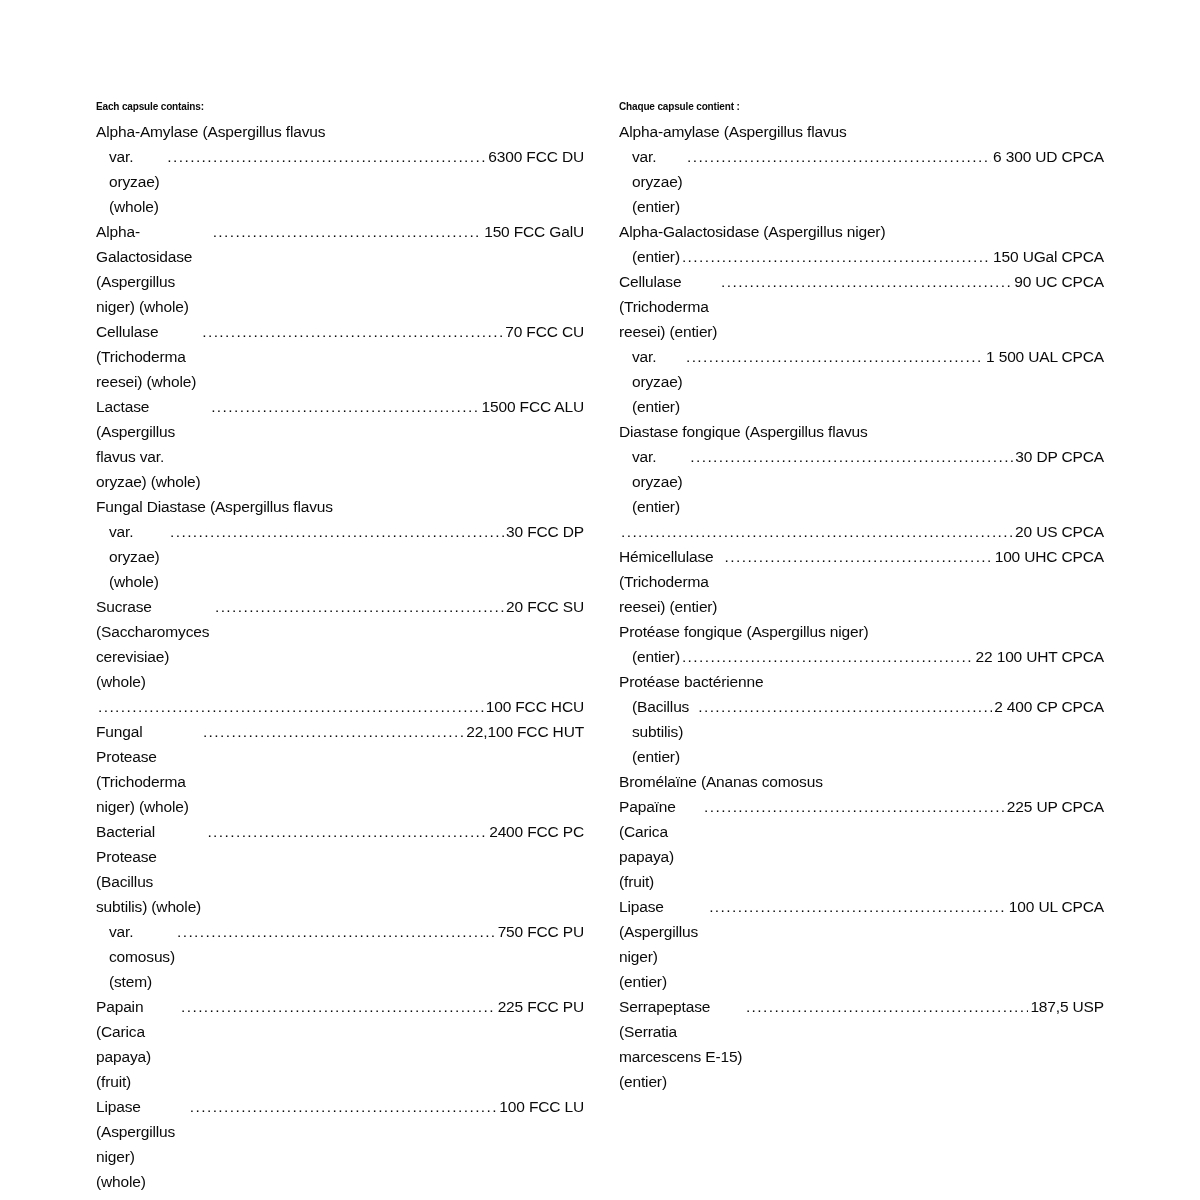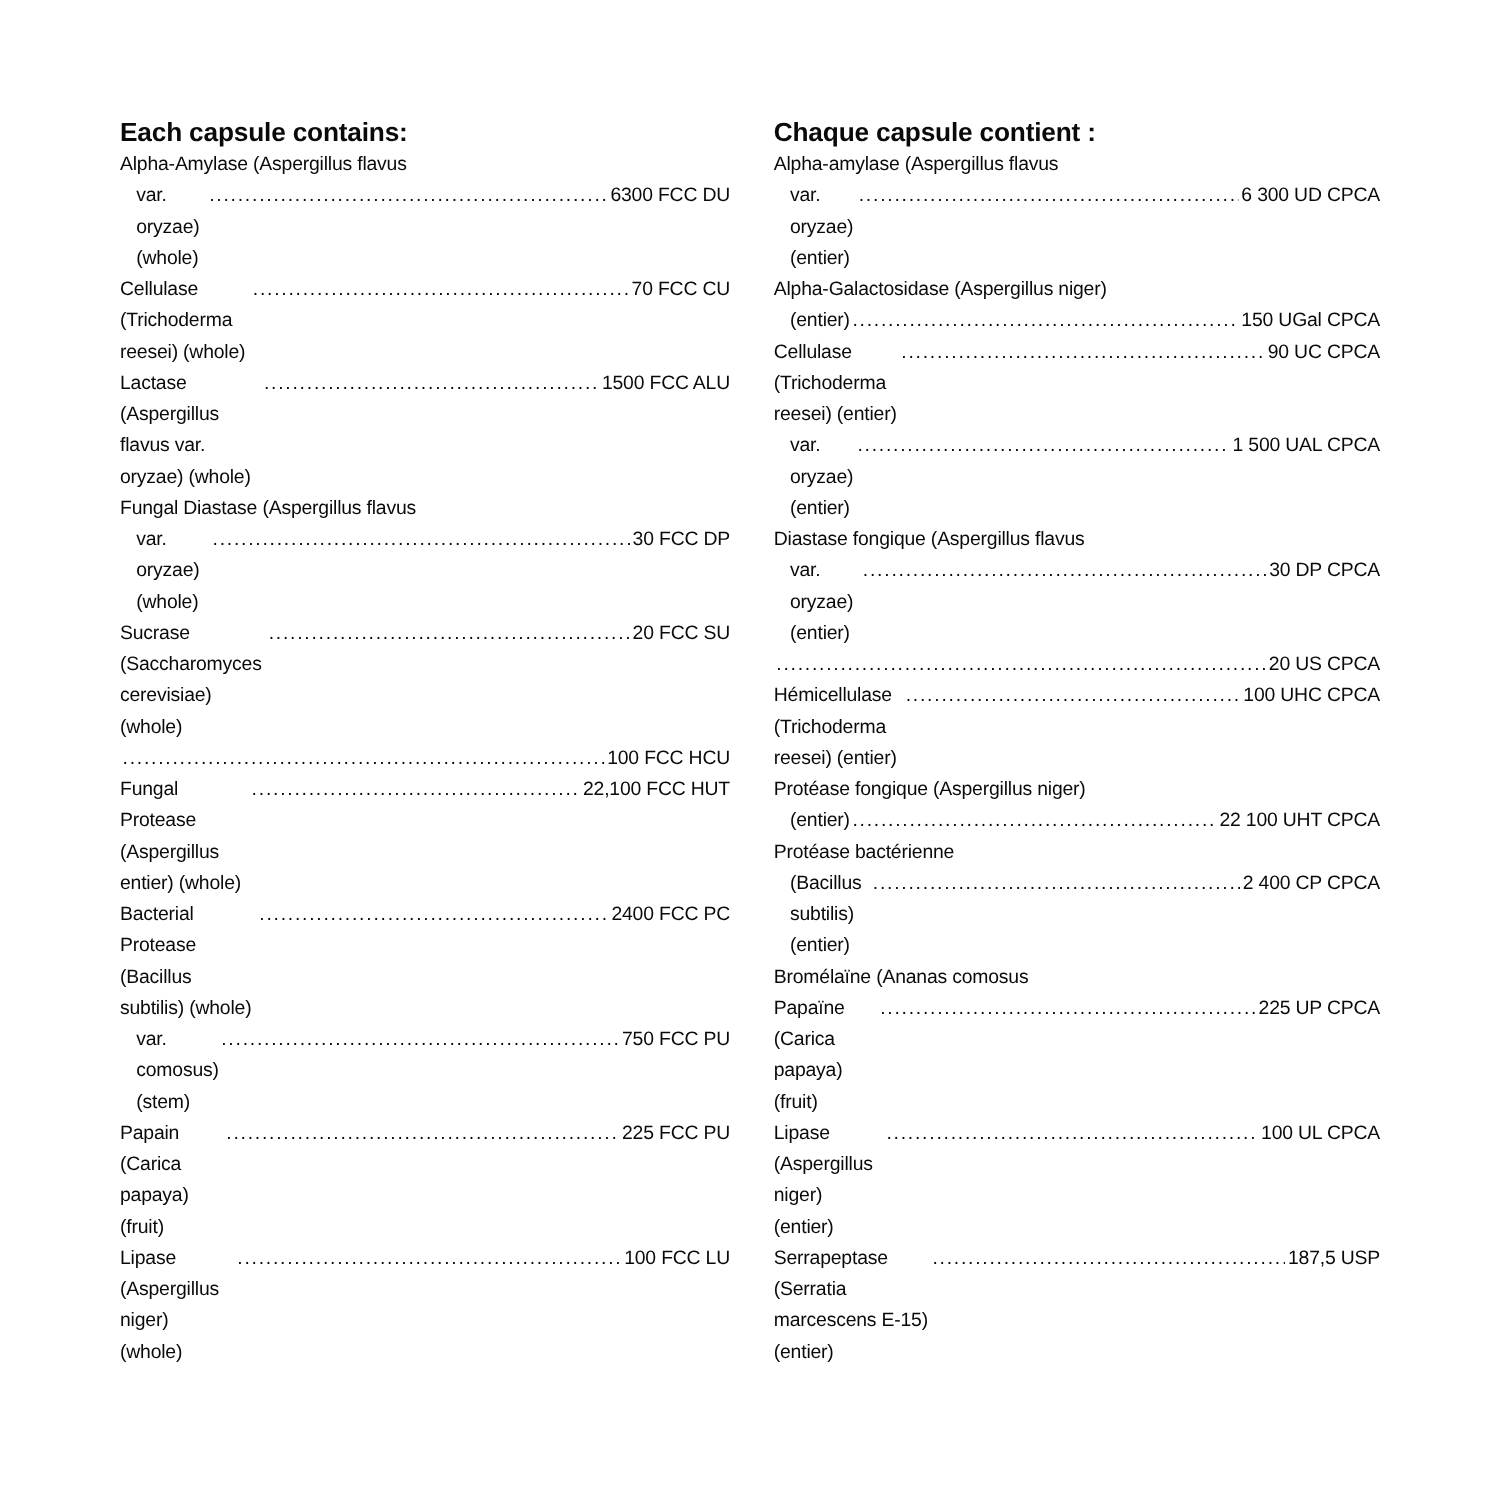--- a/index.html
+++ b/index.html
@@ -20,21 +20,21 @@
   }
   .col {
     position: absolute;
     top: 94px;
   }
   .col-en { left: 96px;  width: 488px; }
   .col-fr { left: 619px; width: 485px; }
 
   .col-heading {
     font-weight: bold;
-    font-size: 21px;
+    font-size: 10px;
     line-height: 25px;
     margin: 0;
   }
   .ing { margin: 0; }
   .ing-name { line-height: 25px; white-space: nowrap; }
   .ing-line {
     display: flex;
     align-items: flex-start;
     line-height: 25px;
   }
@@ -62,20 +62,25 @@
     <div>
       <div class="ing">
         <div class="ing-name">Alpha-Amylase (Aspergillus flavus</div>
         <div class="ing-line indent">
           <span>var. oryzae) (whole)</span>
           <span class="dots"></span>
           <span class="val">6300 FCC DU</span>
         </div>
       </div>
       <div class="ing ing-line">
+        <span>Alpha-Galactosidase (Aspergillus niger) (whole)</span>
+        <span class="dots"></span>
+        <span class="val">150 FCC GalU</span>
+      </div>
+      <div class="ing ing-line">
         <span>Cellulase (Trichoderma reesei) (whole)</span>
         <span class="dots"></span>
         <span class="val">70 FCC CU</span>
       </div>
       <div class="ing ing-line">
         <span>Lactase (Aspergillus flavus var. oryzae) (whole)</span>
         <span class="dots"></span>
         <span class="val">1500 FCC ALU</span>
       </div>
       <div class="ing">
@@ -89,21 +94,21 @@
       <div class="ing ing-line">
         <span>Sucrase (Saccharomyces cerevisiae) (whole)</span>
         <span class="dots"></span>
         <span class="val">20 FCC SU</span>
       </div>
       <div class="ing ing-line">
         <span class="dots"></span>
         <span class="val">100 FCC HCU</span>
       </div>
       <div class="ing ing-line">
-        <span>Fungal Protease (Aspergillus entier) (whole)</span>
+        <span>Fungal Protease (Trichoderma niger) (whole)</span>
         <span class="dots"></span>
         <span class="val">22,100 FCC HUT</span>
       </div>
       <div class="ing ing-line">
         <span>Bacterial Protease (Bacillus subtilis) (whole)</span>
         <span class="dots"></span>
         <span class="val">2400 FCC PC</span>
       </div>
       <div class="ing">
         <div class="ing-line indent">

